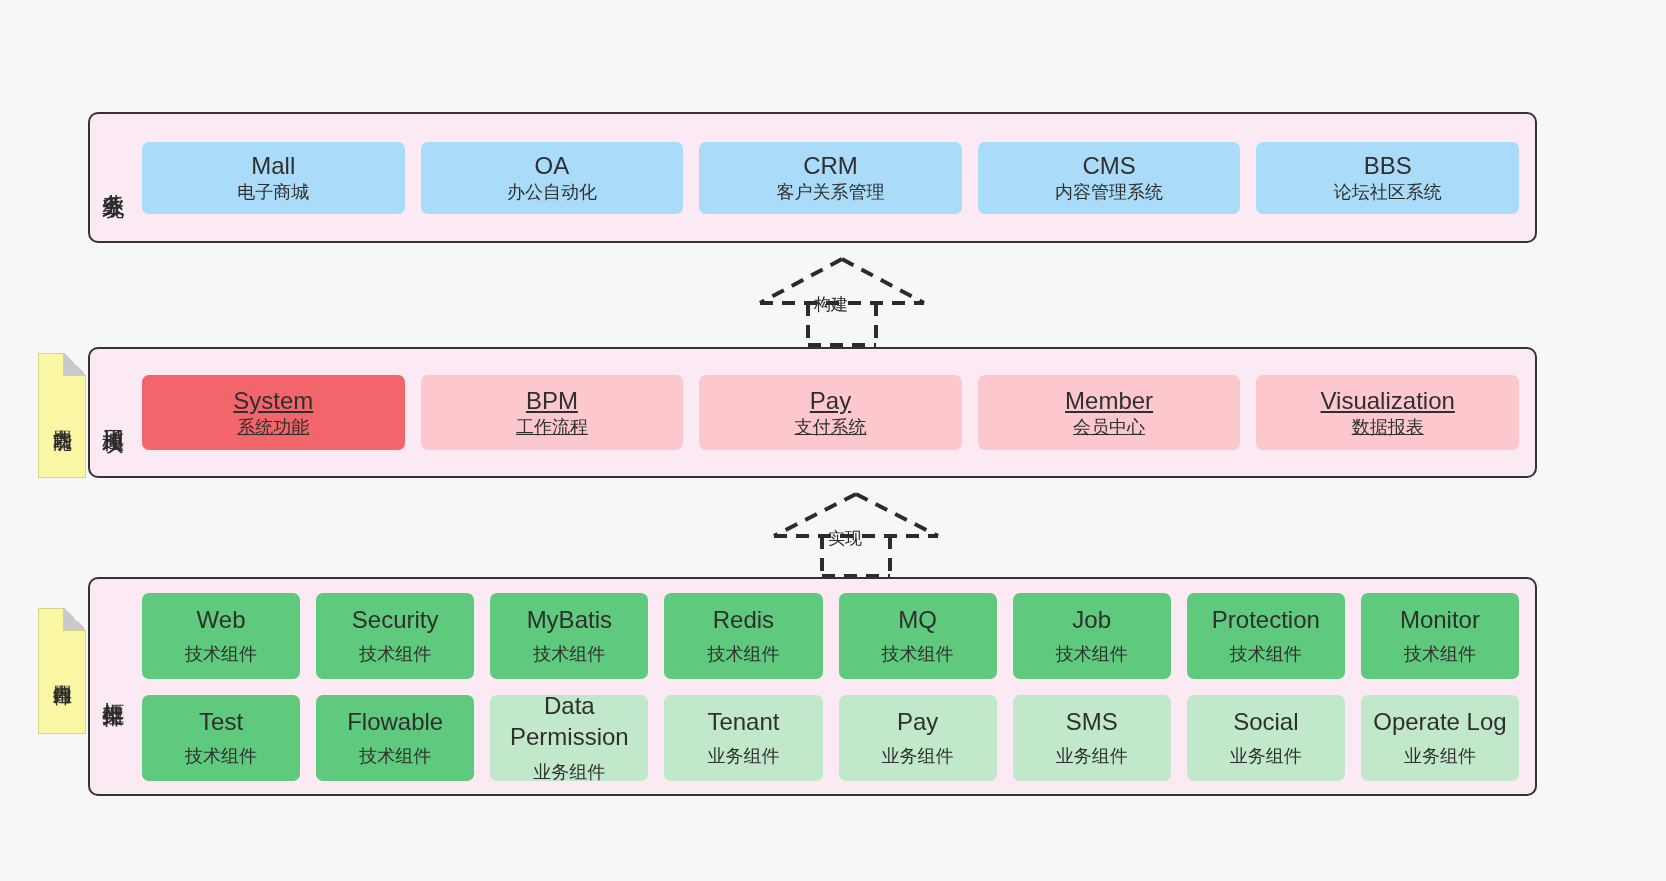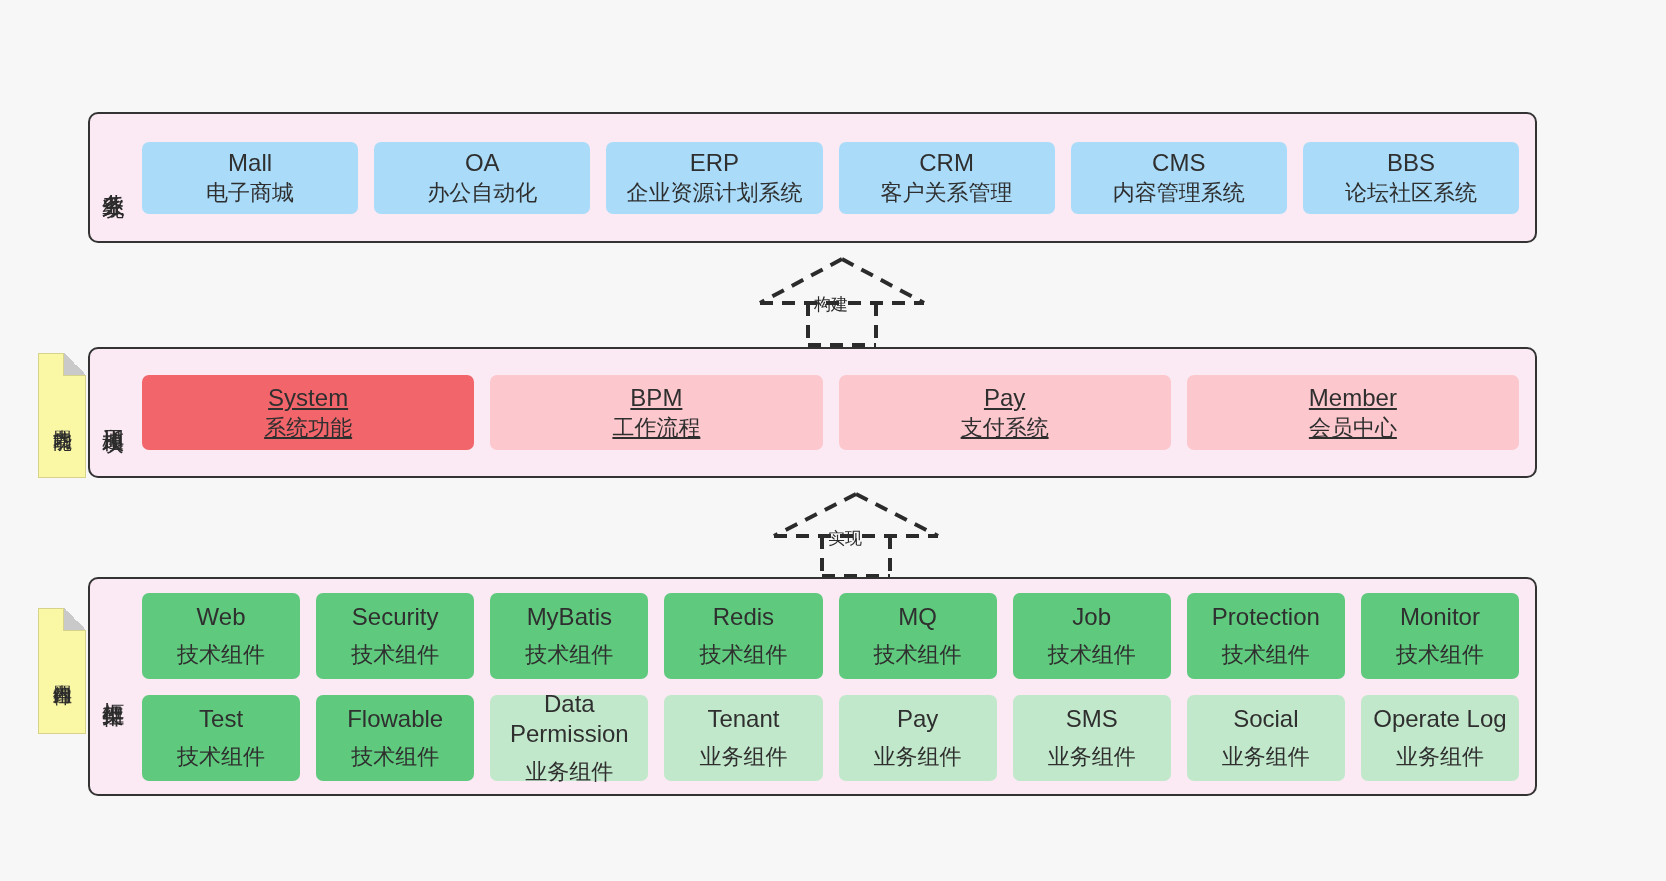--- a/index.html
+++ b/index.html
@@ -66,21 +66,21 @@
     flex-direction: column;
     align-items: center;
     justify-content: center;
     text-align: center;
     line-height: 1.28;
     color: #2f2f2f;
     padding: 6px 4px;
     min-width: 0;
   }
   .card .t1 { font-size: 24px; }
-  .card .t2 { font-size: 22px; text-align: center; }
+  .card .t2 { font-size: 18px; text-align: center; }
 
   .card.blue       { background: #aadcfa; }
   .card.red        { background: #f2656b; }
   .card.pink       { background: #fcc8ce; }
   .card.green      { background: #5fc97d; }
   .card.lightgreen { background: #c2e8cb; }
 
   
   #layer-business  { left: 88px;  top: 112px; width: 1449px; height: 131px; }
   #layer-business .card { height: 72px; }
@@ -145,24 +145,20 @@
     <div class="layer-title">业务系统</div>
     <div class="layer-body">
       <div class="row">
         <div class="card blue">
           <div class="t1">Mall</div>
           <div class="t2">电子商城</div>
         </div>
         <div class="card blue">
           <div class="t1">OA</div>
           <div class="t2">办公自动化</div>
-        </div>
-        <div class="card blue">
-          <div class="t1">ERP</div>
-          <div class="t2">企业资源计划系统</div>
         </div>
         <div class="card blue">
           <div class="t1">CRM</div>
           <div class="t2">客户关系管理</div>
         </div>
         <div class="card blue">
           <div class="t1">CMS</div>
           <div class="t2">内容管理系统</div>
         </div>
         <div class="card blue">
@@ -204,20 +200,24 @@
           <div class="t2">工作流程</div>
         </div>
         <div class="card pink">
           <div class="t1">Pay</div>
           <div class="t2">支付系统</div>
         </div>
         <div class="card pink">
           <div class="t1">Member</div>
           <div class="t2">会员中心</div>
         </div>
+        <div class="card pink">
+          <div class="t1">Visualization</div>
+          <div class="t2">数据报表</div>
+        </div>
       </div>
     </div>
   </div>
 
   <div class="arrow" id="arrow-implement">
     <svg width="180" height="90" viewBox="0 0 180 90" aria-hidden="true">
       <g fill="none" stroke="#2b2b2b" stroke-width="4" stroke-dasharray="13 9" stroke-linecap="butt">
         <path d="M 90 4 L 8 46"></path>
         <path d="M 90 4 L 172 46"></path>
         <path d="M 8 46 L 172 46"></path>

